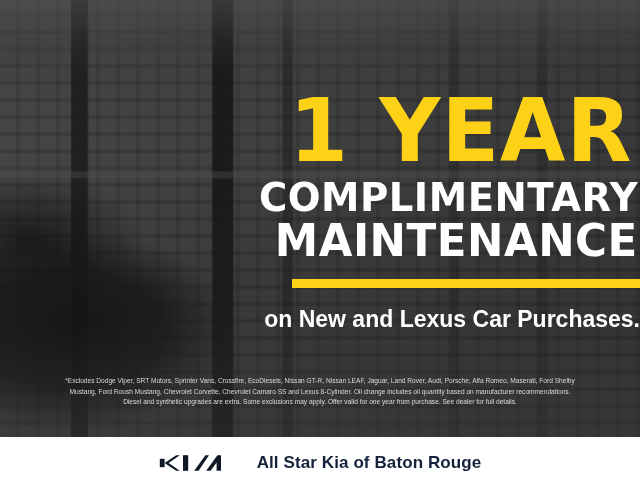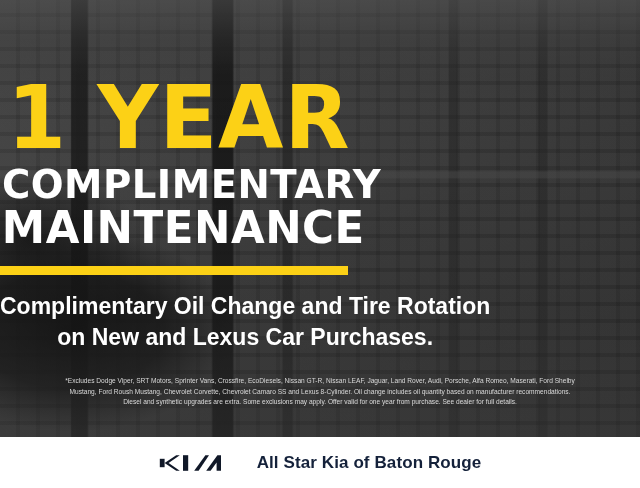--- a/index.html
+++ b/index.html
@@ -71,21 +71,22 @@
     inset: 0;
     background:
       linear-gradient(180deg, rgba(20,20,20,0.52) 0%, rgba(25,25,25,0.46) 40%, rgba(30,30,30,0.50) 72%, rgba(45,45,45,0.62) 100%);
   }
 
   .hero-content {
     position: absolute;
     inset: 0;
     display: flex;
     flex-direction: column;
-    align-items: flex-start;
+    align-items: flex-end;
+    margin-top: 13px;
   }
 
   .headline-year {
     margin-top: 78px;
     color: #FCD116;
     font-size: 88px;
     line-height: 0.92;
     font-weight: 700;
     letter-spacing: 1px;
     font-family: "DejaVu Sans", sans-serif;
@@ -181,21 +182,20 @@
     <div class="hero-content">
       <div class="headline-year">1 YEAR</div>
 
       <div class="headline-line2">COMPLIMENTARY</div>
 
       <div class="headline-line3">MAINTENANCE</div>
 
       <div class="divider-bar"></div>
 
       <div class="subhead">
-        <div>Complimentary Oil Change and Tire Rotation</div>
         <div>on New and Lexus Car Purchases.</div>
       </div>
     </div>
 
     <div class="disclaimer">
       <div>*Excludes Dodge Viper, SRT Motors, Sprinter Vans, Crossfire, EcoDiesels, Nissan GT-R, Nissan LEAF, Jaguar, Land Rover, Audi, Porsche, Alfa Romeo, Maserati, Ford Shelby</div>
       <div>Mustang, Ford Roush Mustang, Chevrolet Corvette, Chevrolet Camaro SS and Lexus 8-Cylinder. Oil change includes oil quantity based on manufacturer recommendations.</div>
       <div>Diesel and synthetic upgrades are extra. Some exclusions may apply. Offer valid for one year from purchase. See dealer for full details.</div>
     </div>
   </div>

